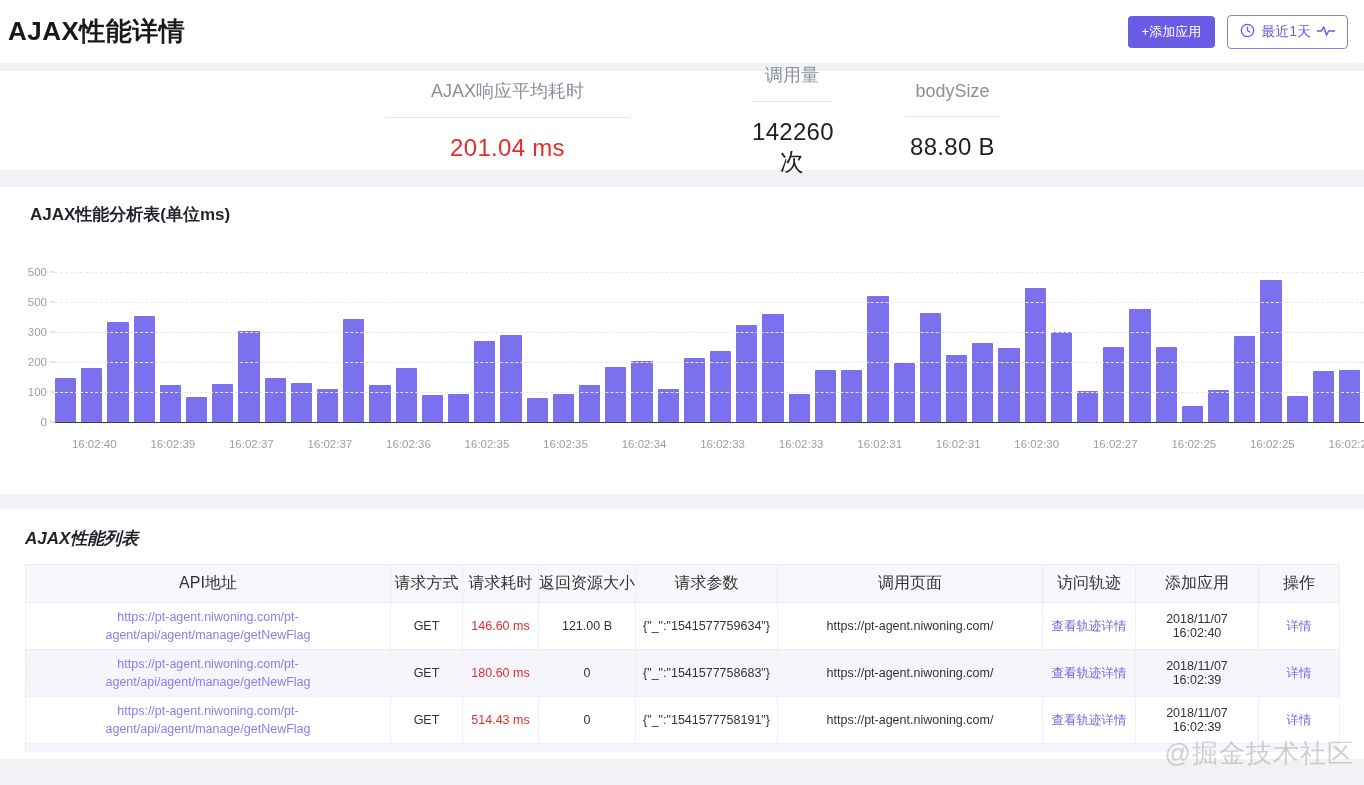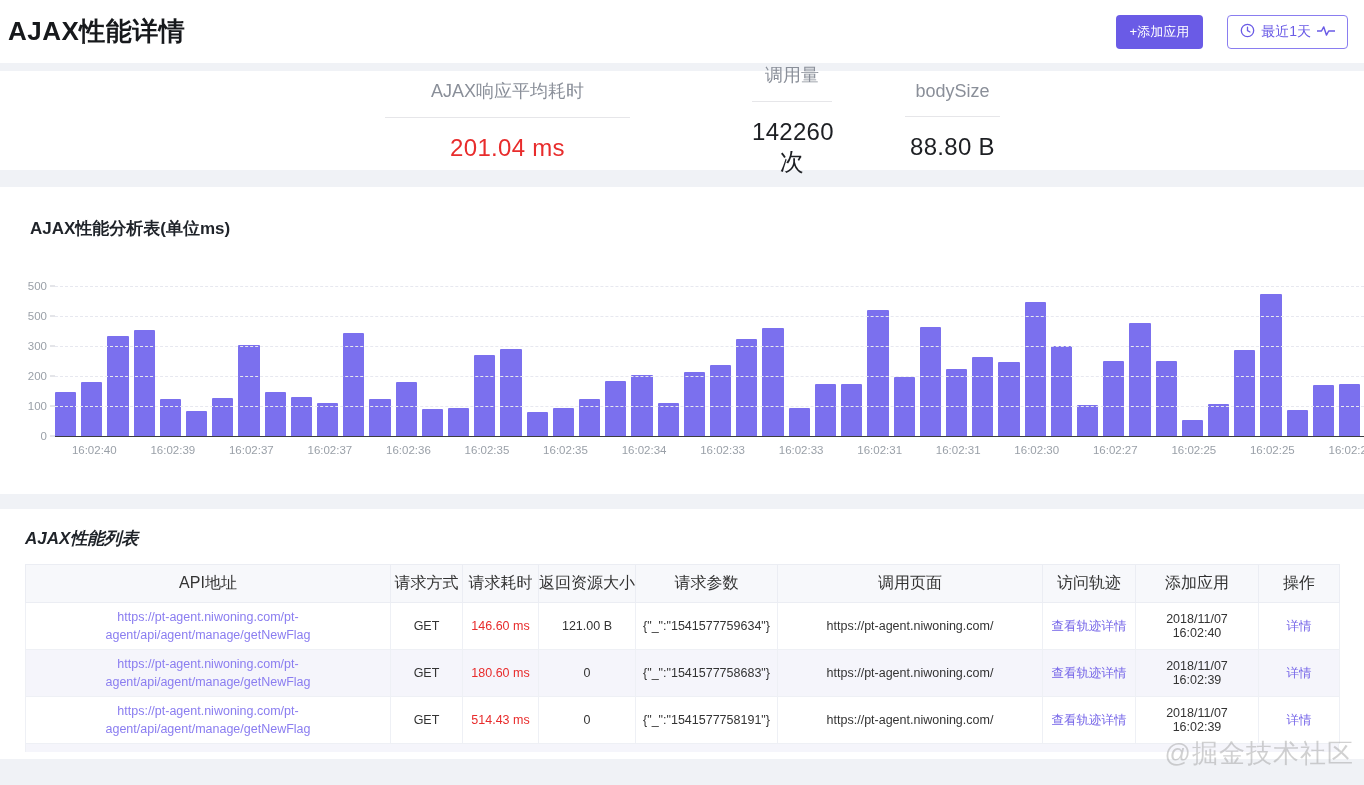--- a/index.html
+++ b/index.html
@@ -4,48 +4,48 @@
 <style>
   * { margin:0; padding:0; box-sizing:border-box; }
   html,body { width:1364px; height:785px; overflow:hidden; }
   body {
     font-family:"Liberation Sans","DejaVu Sans",sans-serif;
     background:#f0f2f6; color:#333; position:relative;
   }
   
   .topbar { background:#fff; height:63px; display:flex; align-items:center; padding:0 16px 0 8px; }
   .page-title { font-size:26px; font-weight:700; color:#17191c; letter-spacing:.5px; }
-  .topbar-right { margin-left:auto; display:flex; gap:24px; }
+  .topbar-right { margin-left:auto; display:flex; align-items:center; gap:12px; }
   .btn { font-size:13px; border-radius:4px; display:inline-flex; align-items:center; gap:6px; cursor:pointer; }
   .btn-solid { background:#6a5be6; color:#fff; border:none; padding:7px 14px; }
   .btn-outline { background:#fff; color:#6a5be6; border:1px solid #8a7df0; padding:7px 12px; font-size:14px; }
   .icon-svg { display:inline-block; vertical-align:middle; }
   
   .card { background:#fff; }
   .stats-card { margin-top:8px; height:99px; display:flex; align-items:center; padding-left:385px; }
   .stat { text-align:center; }
   .stat + .stat { }
   .stat-label { font-size:18px; color:#8a8f99; padding-bottom:14px; border-bottom:1px solid #e6e6e9; }
   .stat-value { font-size:24px; color:#1d1f23; padding-top:16px; letter-spacing:.3px; }
   .stat-value.red { color:#e82c2c; }
   .stat-w1 { width:245px; }
   .stat-w2 { width:80px; margin-left:122px; }
   .stat-w3 { width:95px; margin-left:73px; }
   
-  .chart-card { margin-top:17px; height:307px; padding-top:30px; }
+  .chart-card { margin-top:17px; height:307px; padding-top:16px; }
   .chart-title { font-size:17px; font-weight:600; color:#1f2329; padding-left:30px; }
   .plot-wrap { position:relative; margin-top:46px; margin-left:55px; height:150px; }
   .gridline { position:absolute; left:0; right:0; border-top:1px dashed #e7e8ef; }
   .gridline.zero { border-top:1.5px solid #3c3c40; }
   .ytick-label { position:absolute; right:8px; font-size:11.5px; color:#9aa0a8; transform:translateY(-50%); }
   .ytick-mark { position:absolute; right:0; width:5px; border-top:1px solid #c9cbd3; transform:translateY(-0.5px); }
   .yaxis { position:absolute; left:-55px; top:0; bottom:0; width:55px; }
   .bars { position:absolute; left:0; right:4px; top:0; bottom:0; display:flex; align-items:flex-end; gap:5px; }
   .bar { flex:1 1 0; background:#7b70ee; border-radius:1px 1px 0 0; }
-  .xlabels { position:relative; margin-left:55px; height:20px; margin-top:6px;text-decoration:underline; }
+  .xlabels { position:relative; margin-left:55px; height:20px; margin-top:14px;text-decoration:underline; }
   .xlabel { position:absolute; top:2px; transform:translateX(-50%); font-size:11.5px; color:#9aa0a8; white-space:nowrap; }
   
   .list-card { margin-top:15px; height:250px; padding:18px 25px 0 25px; }
   .list-title { font-size:17px; font-weight:600; color:#1f2329;font-style:italic; }
   table { border-collapse:collapse; width:1314px; margin-top:14px; table-layout:fixed; }
   thead th { background:#f7f8fb; font-size:16px; font-weight:normal; color:#333; height:38px; border:1px solid #ebedf3; border-top:1px solid #ebedf3; }
   tbody td { font-size:12.5px; color:#333; text-align:center; height:47px; border:1px solid #eef0f5; padding:4px 6px; }
   tbody tr.striped td { background:#f5f5fb; }
   .cell-link { color:#7464e8; cursor:pointer; }
   .api-link { color:#8a7df0; cursor:pointer; line-height:1.45; display:inline-block; max-width:320px; overflow-wrap:anywhere; }

